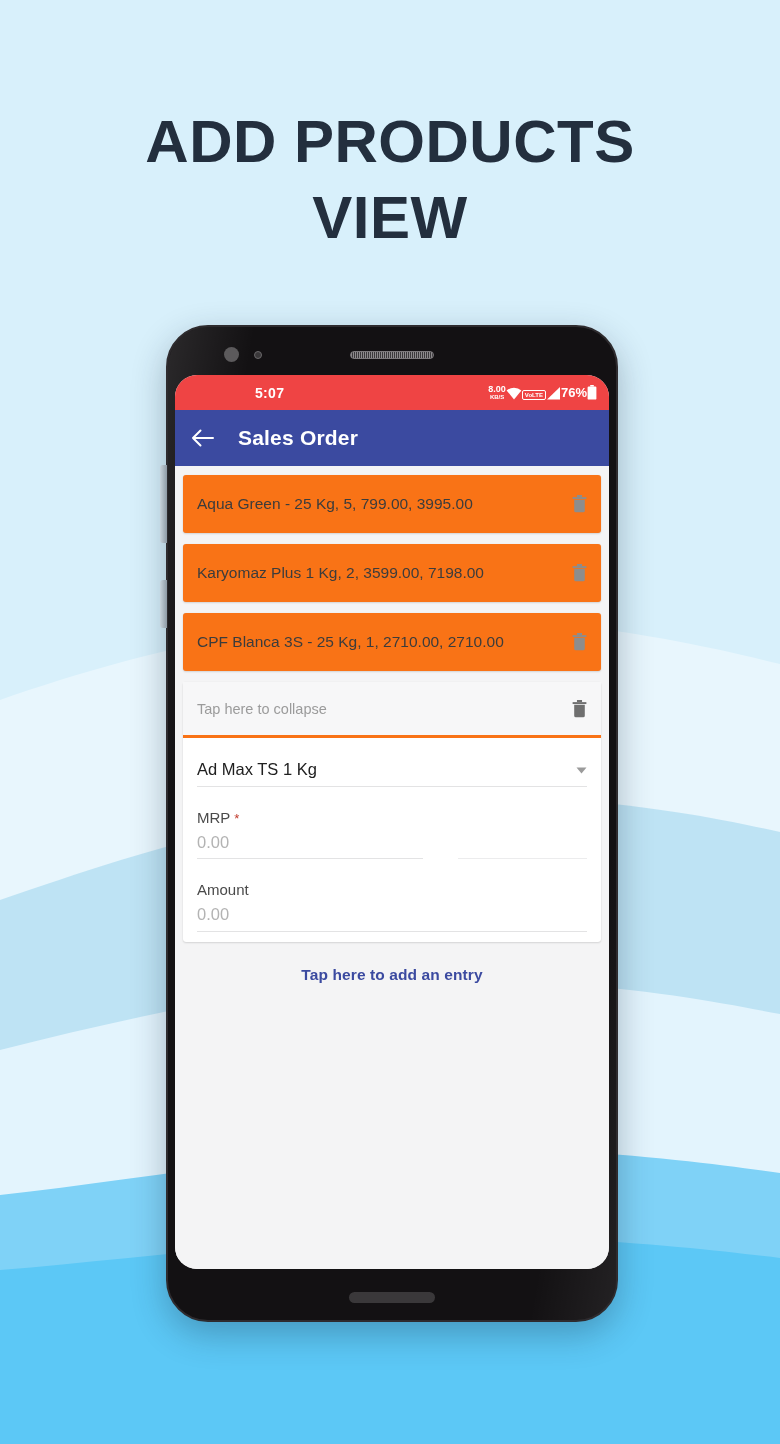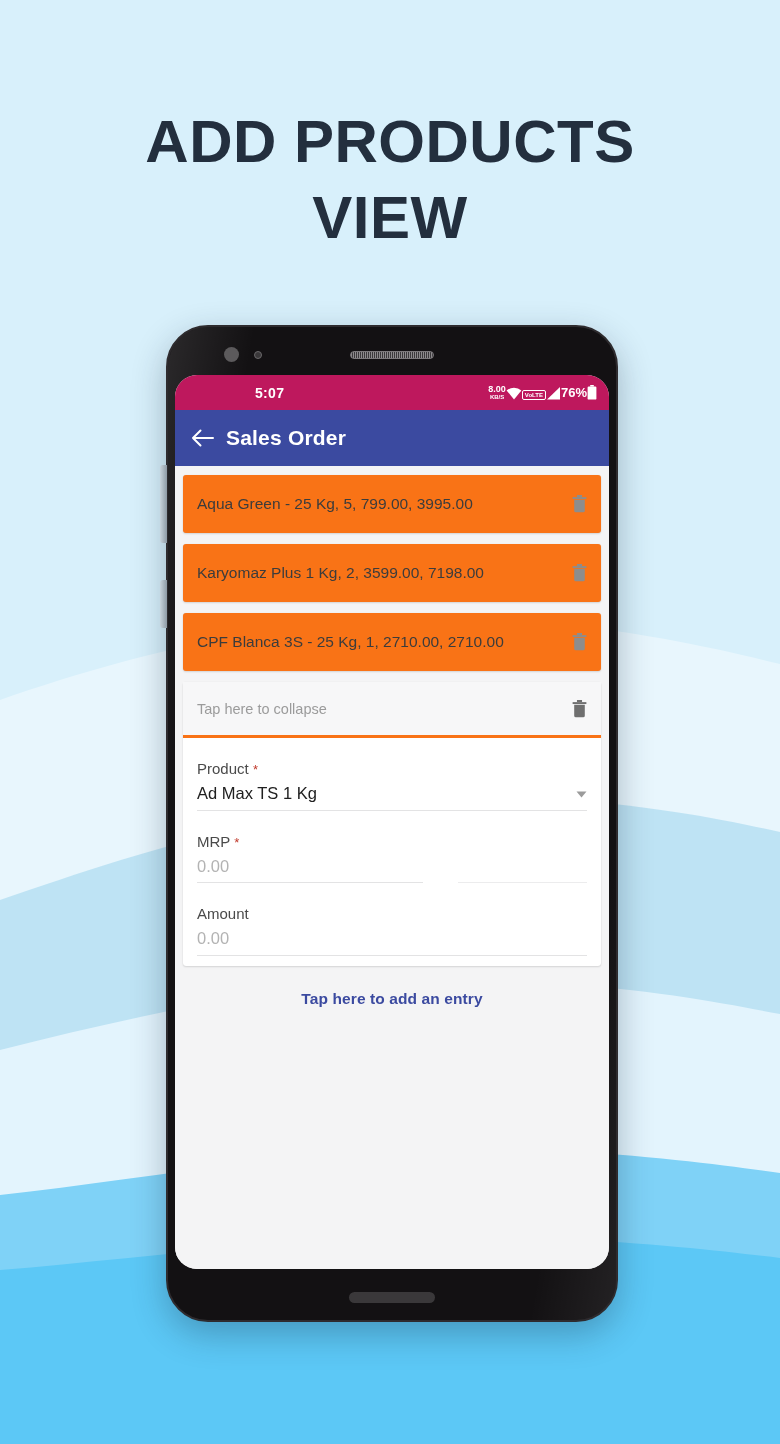--- a/index.html
+++ b/index.html
@@ -80,42 +80,42 @@
     position:absolute;
     left:9px; top:50px;
     width:434px; height:894px;
     background:#f4f4f5;
     border-radius:22px;
     overflow:hidden;
   }
 
   
   .statusbar {
-    height:35px; background:#be185d;
+    height:35px; background:#ef4444;
     display:flex; align-items:center;
     color:#fff; font-size:14px;
     padding:0 12px;
   }
   .sb-time { margin-left:68px; font-weight:bold; letter-spacing:0.3px; }
   .sb-right { margin-left:auto; display:flex; align-items:flex-end; }
   .sb-kbs { display:flex; flex-direction:column; align-items:center; line-height:1; }
   .sb-kbs .n { font-size:9px; font-weight:bold; }
   .sb-kbs .u { font-size:6px; font-weight:bold; }
   .sb-volte {
     font-size:6px; font-weight:bold; line-height:1;
     border:1px solid #fff; border-radius:2px;
     padding:1px 2px; text-align:center;
   }
   .sb-pct { font-size:13px; font-weight:bold; }
 
   
   .appbar {
     height:56px; background:#3b4aa0;
     display:flex; align-items:center;
-    padding:0 16px; gap:12px;
+    padding:0 16px; gap:24px;
     color:#fff;
   }
   .appbar-title { font-size:21px; font-weight:bold; letter-spacing:0.2px; }
 
   
   .content {
     height:803px; background:#f4f4f5;
     overflow:hidden;
     padding:9px 8px 0 8px;
   }
@@ -273,24 +273,20 @@
         <div class="exp-head">
           <div class="exp-head-text">Tap here to collapse</div>
           <svg class="trash" viewBox="0 0 14 17">
             <rect x="0.5" y="2" width="13" height="1.8" fill="#6f6f6f"></rect>
             <rect x="4.6" y="0" width="4.8" height="2" fill="#6f6f6f"></rect>
             <path d="M2 4.4 h10 v10.4 a1.6 1.6 0 0 1 -1.6 1.6 h-6.8 a1.6 1.6 0 0 1 -1.6 -1.6 Z" fill="#6f6f6f"></path>
           </svg>
         </div>
 
         <div class="field">
-          <div class="field-label">
-            <span>Product</span>
-            <span class="req">*</span>
-          </div>
           <div class="field-line">
             <div class="field-value">Ad Max TS 1 Kg</div>
             <svg class="caret" viewBox="0 0 11 7">
               <path d="M0.5 0.5 L10.5 0.5 L5.5 6.5 Z" fill="#9b9b9b"></path>
             </svg>
           </div>
         </div>
 
 
         <div class="field">

